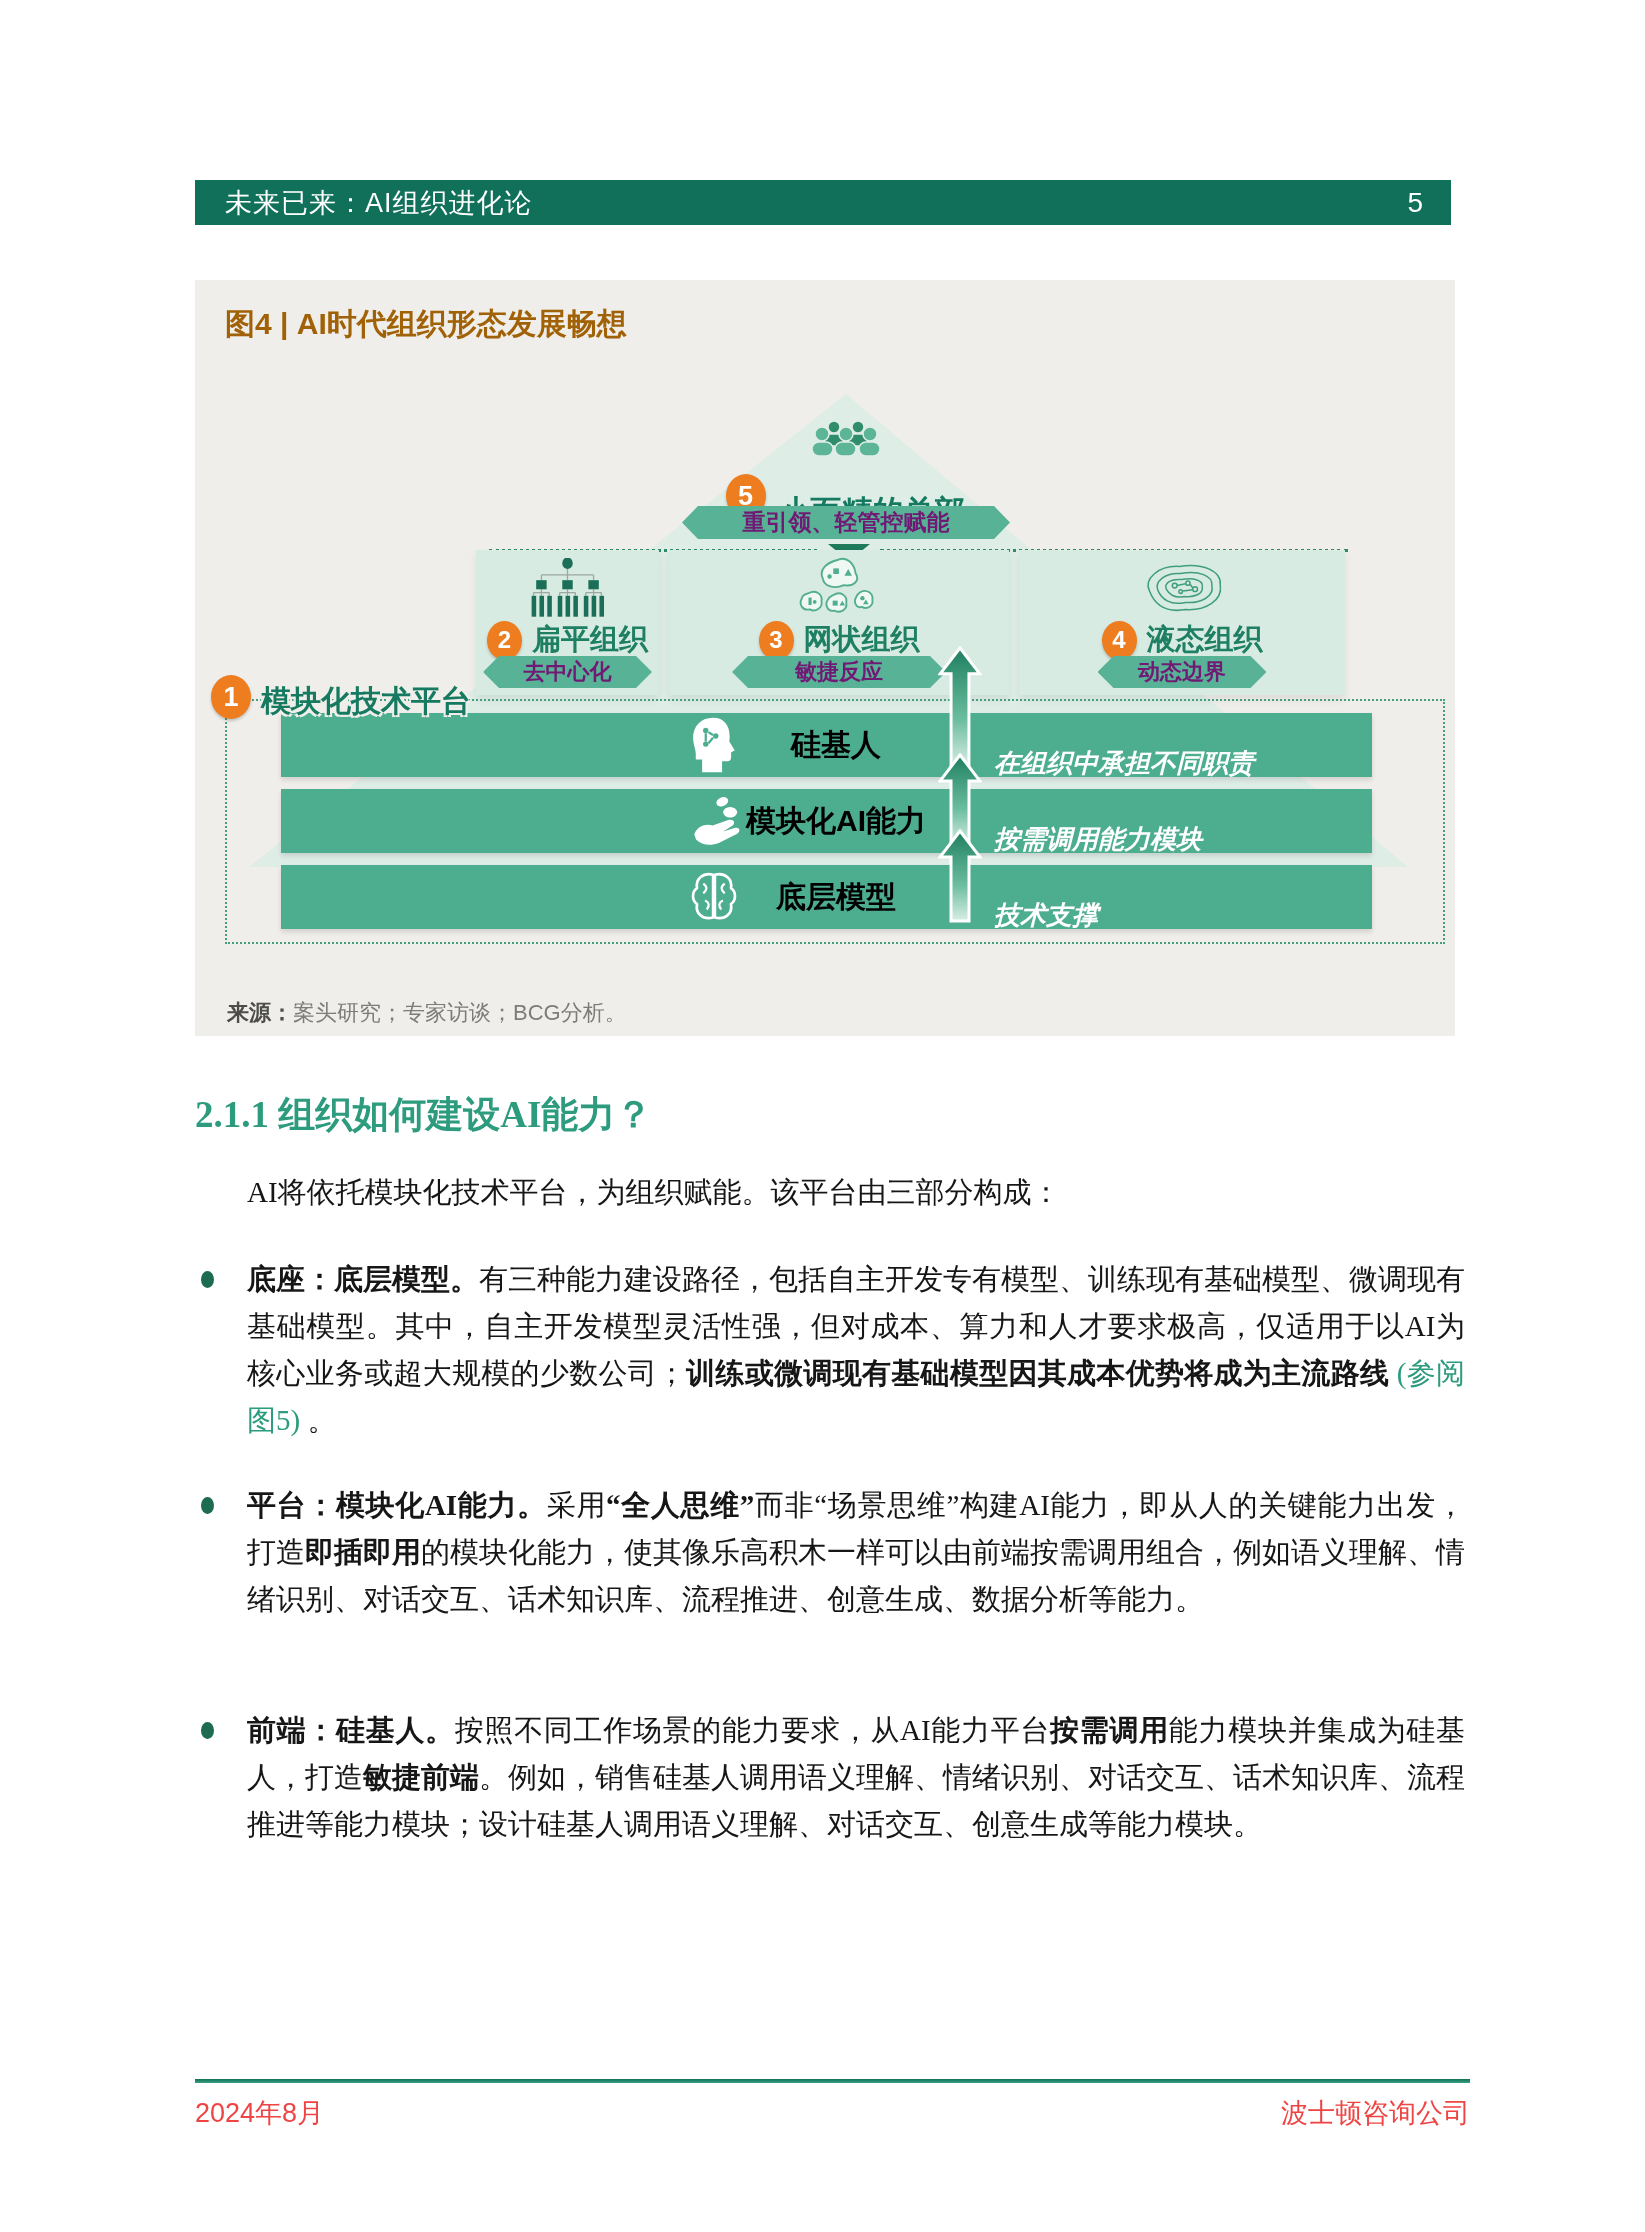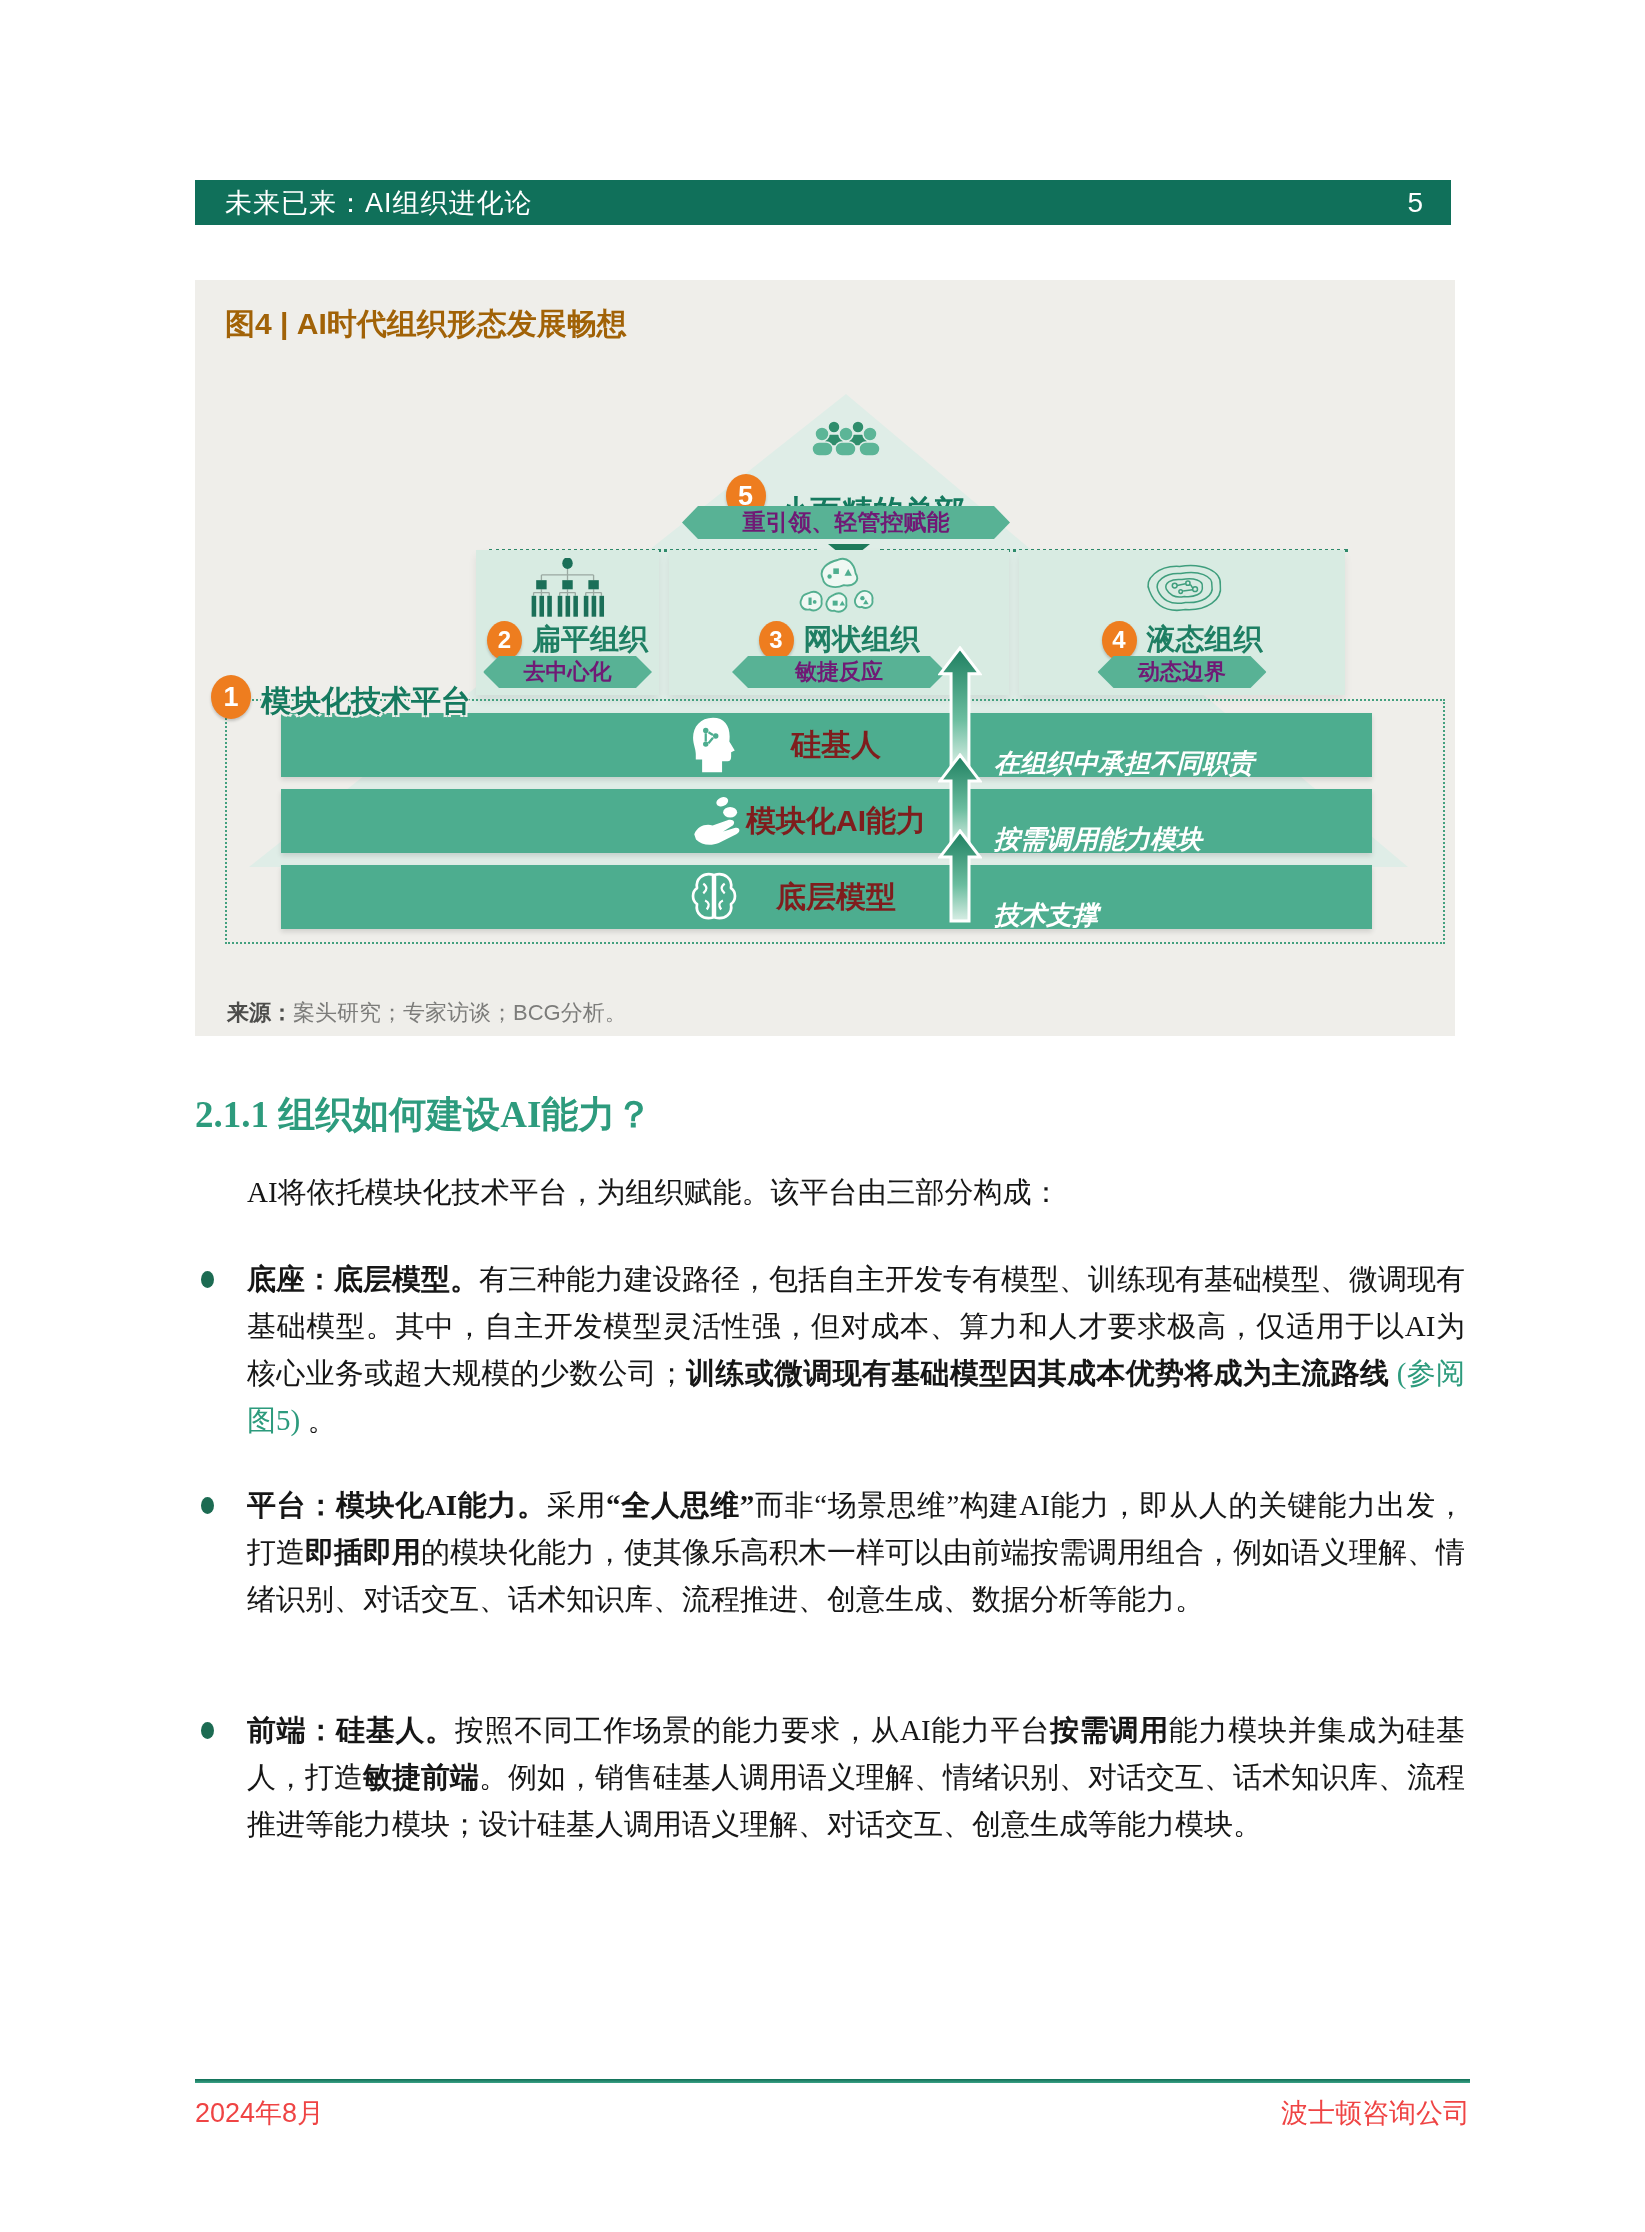--- a/index.html
+++ b/index.html
@@ -46,21 +46,21 @@
   .plat-badge{position:absolute;left:16px;top:300px;width:40px;height:44px;font-size:27px;z-index:5;}
   .plat-label{position:absolute;left:66px;top:306px;font-size:30px;font-weight:700;color:#157A5F;z-index:5;
               text-shadow:-2px -2px 0 #EFEEEA,2px -2px 0 #EFEEEA,-2px 2px 0 #EFEEEA,2px 2px 0 #EFEEEA;}
   .plat-box{position:absolute;left:30px;top:324px;width:1216px;height:241px;
             border:2px dotted #43A07F;}
   .bar{position:absolute;left:86px;width:1091px;height:64px;background:#4DAD8F;
        box-shadow:0 3px 5px rgba(0,0,0,.12);}
   .bar1{top:338px;} .bar2{top:414px;} .bar3{top:490px;}
   .bar-icon{position:absolute;left:408px;top:50%;transform:translateY(-50%);}
   .bar-label{position:absolute;left:555px;top:50%;transform:translate(-50%,-50%);
-             color:#7f1d1d;font-size:30px;font-weight:700;white-space:nowrap;}
+             color:#000000;font-size:30px;font-weight:700;white-space:nowrap;}
   .bar-note{position:absolute;left:713px;top:5px;color:#fff;font-size:26px;font-style:italic;
             font-weight:600;white-space:nowrap;margin-top:28px;}
   .up-arrow{position:absolute;left:743px;z-index:6;}
   .arrow-a{top:271px;} .arrow-b{top:378px;} .arrow-c{top:454px;}
   
   .fig-source{position:absolute;left:32px;top:718px;font-size:22px;color:#7C7C7A;}
   .fig-source b{color:#4D4D4B;}
   
   .serif{font-family:"Liberation Serif",serif;color:#161616;}
   .sec-heading{position:absolute;left:195px;top:1090px;font-size:37px;font-weight:700;color:#2D9B7D;

